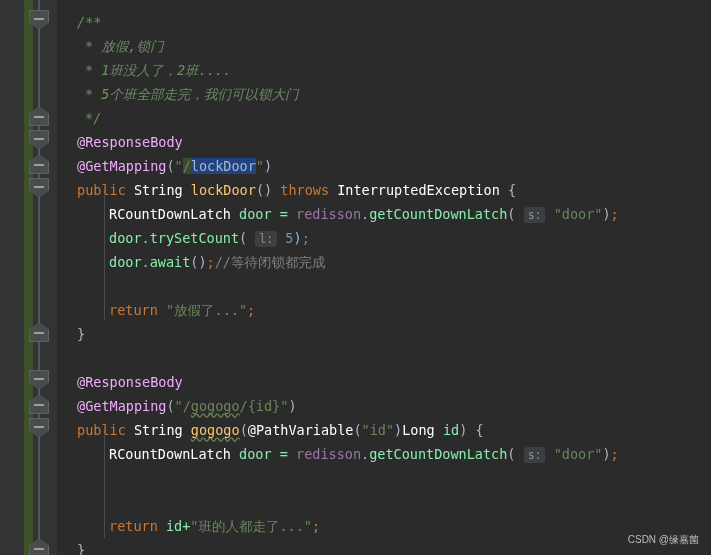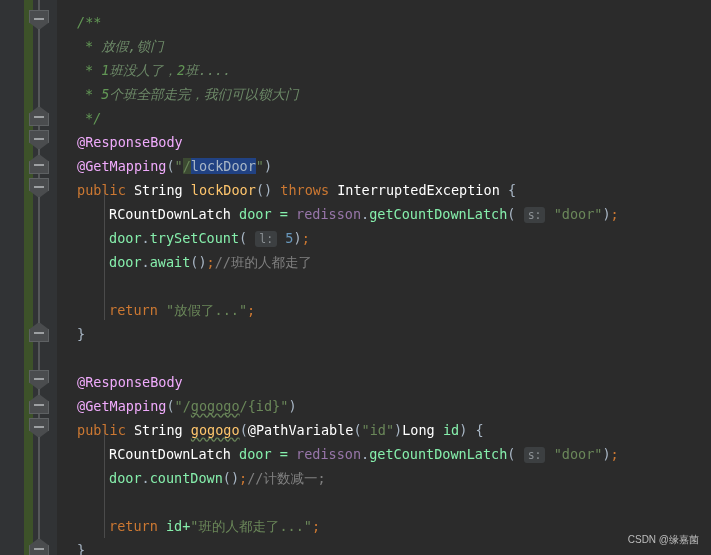--- a/index.html
+++ b/index.html
@@ -185,35 +185,34 @@
     <div class="line" style="top:130px; left:20px;"><span class="t-anno">@ResponseBody</span></div>
 
     <div class="line" style="top:154px; left:20px;"><span class="t-anno">@GetMapping</span><span class="t-punc">(</span><span class="t-str">"</span><span class="sel-lead">/</span><span class="sel">lockDoor</span><span class="t-str">"</span><span class="t-punc">)</span></div>
 
     <div class="line" style="top:178px; left:20px;"><span class="t-kw">public</span><span class="t-plain"> </span><span class="t-class">String</span><span class="t-plain"> </span><span class="t-method">lockDoor</span><span class="t-punc">()</span><span class="t-plain"> </span><span class="t-kw">throws</span><span class="t-plain"> </span><span class="t-class">InterruptedException</span><span class="t-plain"> </span><span class="t-punc">{</span></div>
 
     <div class="line" style="top:202px; left:52px;"><span class="t-class">RCountDownLatch</span><span class="t-plain"> </span><span class="t-plain">door</span><span class="t-plain"> </span><span class="t-plain">=</span><span class="t-plain"> </span><span class="t-field">redisson</span><span class="t-punc">.</span><span class="t-plain">getCountDownLatch</span><span class="t-punc">(</span><span class="t-plain"> </span><span class="hint">s:</span><span class="t-plain"> </span><span class="t-str">"door"</span><span class="t-punc">)</span><span class="t-semi">;</span></div>
 
     <div class="line" style="top:226px; left:52px;"><span class="t-plain">door</span><span class="t-punc">.</span><span class="t-plain">trySetCount</span><span class="t-punc">(</span><span class="t-plain"> </span><span class="hint">l:</span><span class="t-plain"> </span><span style="color:#6897bb">5</span><span class="t-punc">)</span><span class="t-semi">;</span></div>
 
-    <div class="line" style="top:250px; left:52px;"><span class="t-plain">door</span><span class="t-punc">.</span><span class="t-plain">await</span><span class="t-punc">()</span><span class="t-semi">;</span><span class="t-comment">//班的人都走了</span></div>
+    <div class="line" style="top:250px; left:52px;"><span class="t-plain">door</span><span class="t-punc">.</span><span class="t-plain">await</span><span class="t-punc">()</span><span class="t-semi">;</span><span class="t-comment">//等待闭锁都完成</span></div>
 
     <div class="line" style="top:298px; left:52px;"><span class="t-kw">return</span><span class="t-plain"> </span><span class="t-str">"放假了..."</span><span class="t-semi">;</span></div>
 
     <div class="line" style="top:322px; left:20px;"><span class="t-punc">}</span></div>
 
     <div class="line" style="top:370px; left:20px;"><span class="t-anno">@ResponseBody</span></div>
 
     <div class="line" style="top:394px; left:20px;"><span class="t-anno">@GetMapping</span><span class="t-punc">(</span><span class="t-str">"</span><span class="t-str">/</span><span class="t-str typo">gogogo</span><span class="t-str">/{id}</span><span class="t-str">"</span><span class="t-punc">)</span></div>
 
     <div class="line" style="top:418px; left:20px;"><span class="t-kw">public</span><span class="t-plain"> </span><span class="t-class">String</span><span class="t-plain"> </span><span class="t-method typo">gogogo</span><span class="t-punc">(</span><span class="t-class">@PathVariable</span><span class="t-punc">(</span><span class="t-str">"id"</span><span class="t-punc">)</span><span class="t-class">Long</span><span class="t-plain"> </span><span class="t-plain">id</span><span class="t-punc">)</span><span class="t-plain"> </span><span class="t-punc">{</span></div>
 
     <div class="line" style="top:442px; left:52px;"><span class="t-class">RCountDownLatch</span><span class="t-plain"> </span><span class="t-plain">door</span><span class="t-plain"> </span><span class="t-plain">=</span><span class="t-plain"> </span><span class="t-field">redisson</span><span class="t-punc">.</span><span class="t-plain">getCountDownLatch</span><span class="t-punc">(</span><span class="t-plain"> </span><span class="hint">s:</span><span class="t-plain"> </span><span class="t-str">"door"</span><span class="t-punc">)</span><span class="t-semi">;</span></div>
 
-    <div class="line" style="top:466px; left:52px;"><span class="t-plain">door</span><span class="t-punc">.</span><span class="t-plain">countDown</span><span class="t-punc">()</span><span class="t-semi">;</span><span class="t-comment">//计数减一;</span></div>
 
     <div class="line" style="top:514px; left:52px;"><span class="t-kw">return</span><span class="t-plain"> </span><span class="t-plain">id</span><span class="t-plain">+</span><span class="t-str">"班的人都走了..."</span><span class="t-semi">;</span></div>
 
     <div class="line" style="top:538px; left:20px;"><span class="t-punc">}</span></div>
 
   </div>
 
   <div class="gutter">
     <div class="gutter-left-pad"></div>
     <div class="vcs-bar"></div>

